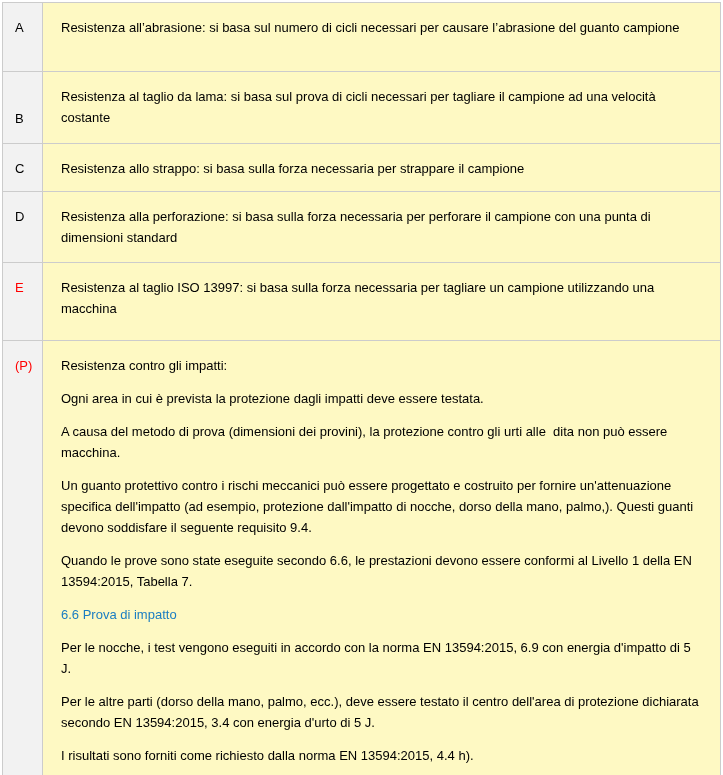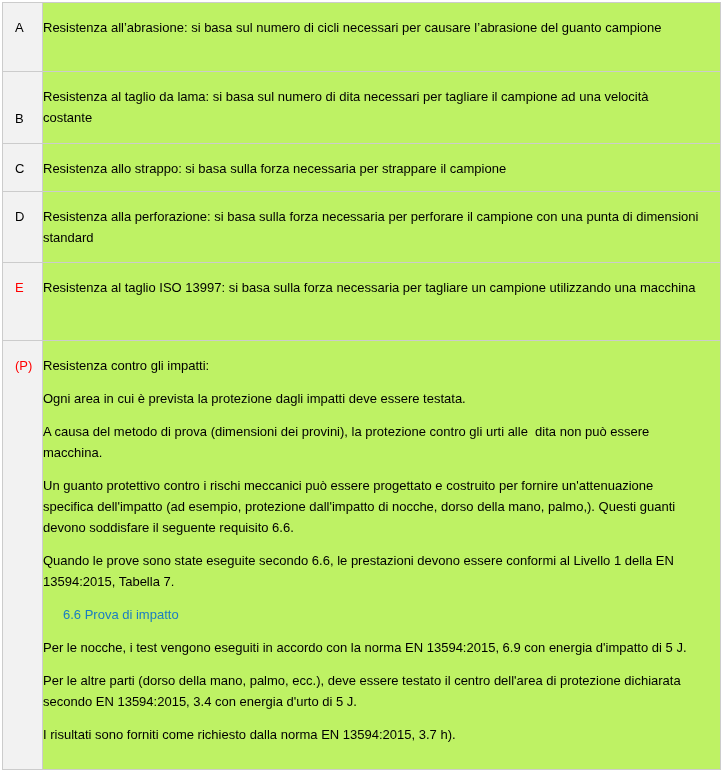--- a/index.html
+++ b/index.html
@@ -31,46 +31,46 @@
     vertical-align:top;
   }
   .label{
     width:40px;
     background:var(--label-bg);
     padding:14px 4px 12px 12px;
   }
   .label.red{color:var(--red);}
   .label.offset-down{padding-top:36px;}
   .content{
-    background:#bef264;
-    padding:14px 20px 12px 0;
+    background:#fef9c3;
+    padding:14px 20px 12px 18px;
   }
   .content p{
     margin:0 0 12px 0;
     white-space:pre-wrap;
   }
   .content p:last-child{margin-bottom:0;}
-  p.section-link{color:var(--link-blue);cursor:pointer;margin-left:20px;}
+  p.section-link{color:var(--link-blue);cursor:pointer;}
 </style>
 </head>
 <body>
 
 <div class="doc-table">
 
   <div class="row" style="height:69px">
     <div class="cell label">A</div>
     <div class="cell content">
       <p>Resistenza all’abrasione: si basa sul numero di cicli necessari per causare l’abrasione del guanto campione</p>
     </div>
   </div>
 
   <div class="row" style="height:72px">
     <div class="cell label offset-down">B</div>
     <div class="cell content">
-      <p>Resistenza al taglio da lama: si basa sul numero di dita necessari per tagliare il campione ad una velocità costante</p>
+      <p>Resistenza al taglio da lama: si basa sul prova di cicli necessari per tagliare il campione ad una velocità costante</p>
     </div>
   </div>
 
   <div class="row" style="height:47px">
     <div class="cell label">C</div>
     <div class="cell content">
       <p>Resistenza allo strappo: si basa sulla forza necessaria per strappare il campione</p>
     </div>
   </div>
 
@@ -87,22 +87,22 @@
       <p>Resistenza al taglio ISO 13997: si basa sulla forza necessaria per tagliare un campione utilizzando una macchina</p>
     </div>
   </div>
 
   <div class="row" style="height:429px">
     <div class="cell label red">(P)</div>
     <div class="cell content">
       <p>Resistenza contro gli impatti:</p>
       <p>Ogni area in cui è prevista la protezione dagli impatti deve essere testata.</p>
       <p>A causa del metodo di prova (dimensioni dei provini), la protezione contro gli urti alle  dita non può essere macchina.</p>
-      <p>Un guanto protettivo contro i rischi meccanici può essere progettato e costruito per fornire un'attenuazione specifica dell'impatto (ad esempio, protezione dall'impatto di nocche, dorso della mano, palmo,). Questi guanti devono soddisfare il seguente requisito 6.6.</p>
+      <p>Un guanto protettivo contro i rischi meccanici può essere progettato e costruito per fornire un'attenuazione specifica dell'impatto (ad esempio, protezione dall'impatto di nocche, dorso della mano, palmo,). Questi guanti devono soddisfare il seguente requisito 9.4.</p>
       <p>Quando le prove sono state eseguite secondo 6.6, le prestazioni devono essere conformi al Livello 1 della EN 13594:2015, Tabella 7.</p>
       <p class="section-link">6.6 Prova di impatto</p>
       <p>Per le nocche, i test vengono eseguiti in accordo con la norma EN 13594:2015, 6.9 con energia d'impatto di 5 J.</p>
       <p>Per le altre parti (dorso della mano, palmo, ecc.), deve essere testato il centro dell'area di protezione dichiarata secondo EN 13594:2015, 3.4 con energia d'urto di 5 J.</p>
-      <p>I risultati sono forniti come richiesto dalla norma EN 13594:2015, 3.7 h).</p>
+      <p>I risultati sono forniti come richiesto dalla norma EN 13594:2015, 4.4 h).</p>
     </div>
   </div>
 
 </div>
 
 </body></html>

